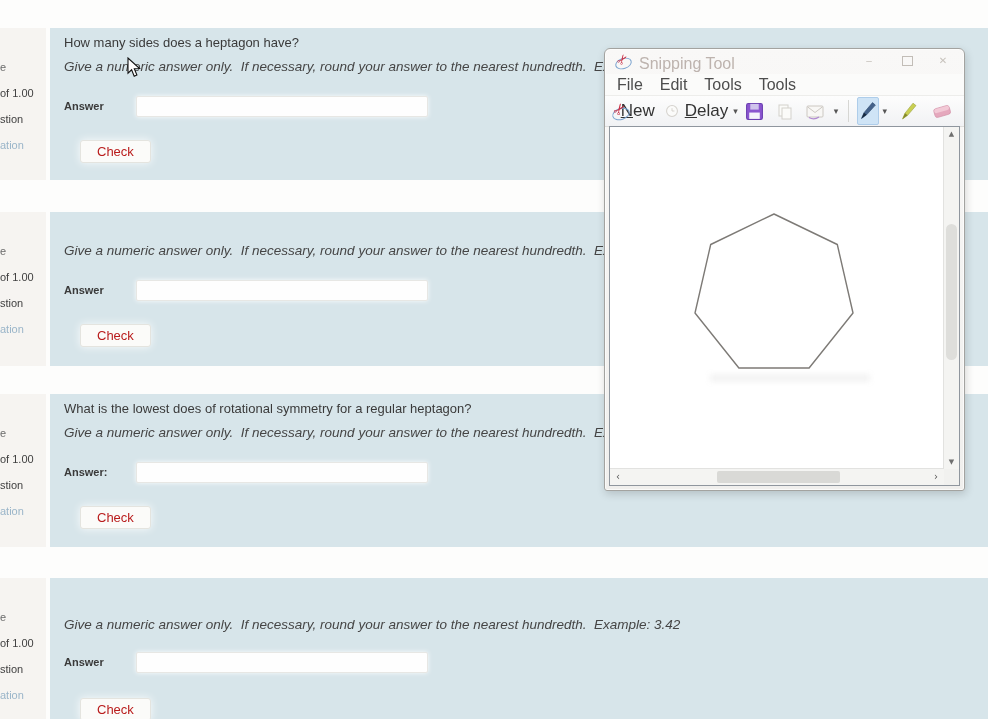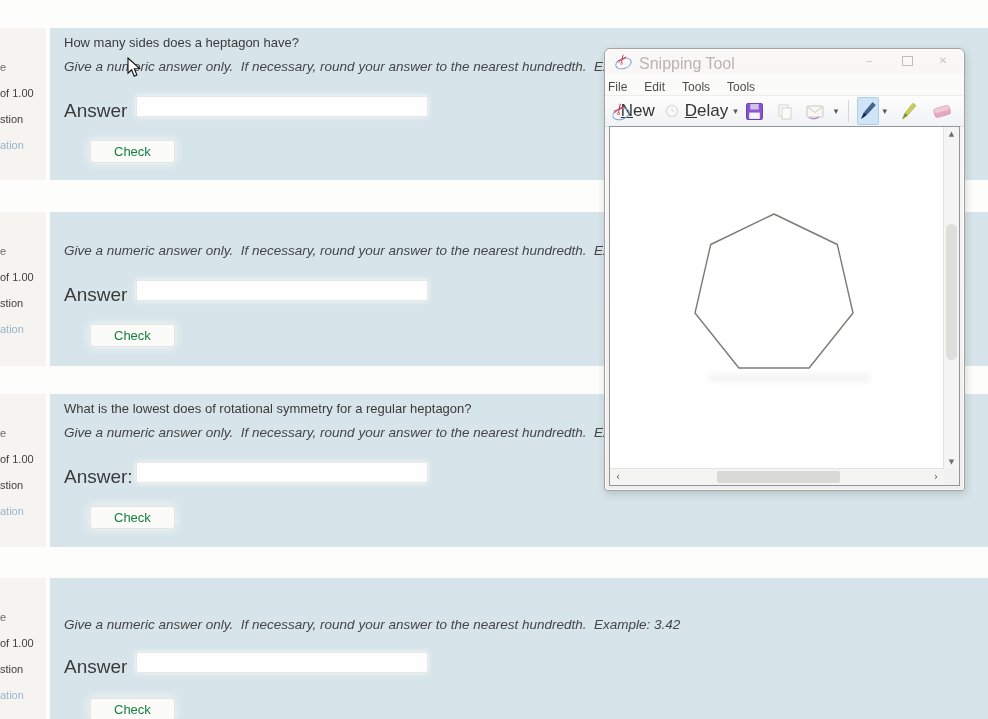--- a/index.html
+++ b/index.html
@@ -17,31 +17,31 @@
   .info-panel{position:absolute;left:0;top:0;bottom:0;width:46px;background:#f6f4f1;}
   .frag{position:absolute;left:0;font-size:11px;color:#555;white-space:nowrap;}
   .frag.f1{top:33px;color:#6a6a6a;}
   .frag.f2{top:59px;color:#3f3f3f;}
   .frag.f3{top:85px;color:#3f3f3f;}
   .frag.f4{top:111px;color:#9ab5c9;}
   .q-block{position:absolute;left:50px;top:0;bottom:0;right:0;background:#d7e5ea;overflow:hidden;}
   .q-prompt{position:absolute;left:14px;top:7px;font-size:13px;color:#3a3a3a;white-space:pre;}
   .q-instr{position:absolute;left:14px;top:31px;font-size:13.5px;font-style:italic;color:#454545;white-space:pre;}
   .answer-row{position:absolute;left:14px;top:68px;height:24px;right:0;}
-  .answer-label{position:absolute;left:0;top:4px;font-size:19px;color:#3a3a3a;}
+  .answer-label{position:absolute;left:0;top:4px;font-size:11px;color:#3a3a3a;font-weight:bold;}
   .answer-input{
     position:absolute;left:72px;top:0;width:282px;height:19px;
     background:#fefefe;border:1px solid #e7e7e4;border-radius:2px;outline:none;
     font-size:13px;color:#333;padding:0 4px;
     box-shadow:0 0 5px rgba(255,255,255,.9);
   }
   .check-btn{
-    position:absolute;left:40px;top:112px;
+    position:absolute;left:30px;top:112px;
     background:#fbfbf9;border:1px solid #e4e4df;border-radius:3px;
-    color:#15803d;font-size:13px;padding:3px 23px;cursor:default;
+    color:#b91c1c;font-size:13px;padding:3px 16px;cursor:default;
     box-shadow:0 0 8px rgba(255,255,255,.85);
     font-family:"Liberation Sans",sans-serif;
   }
   #q4 .q-prompt{top:14px}
   #q4 .q-instr{top:39px}
   #q4 .answer-row{top:74px}
   #q4 .check-btn{top:120px}
   
   #snip-window{
     position:absolute;left:604px;top:48px;width:359px;height:441px;z-index:10;
@@ -52,21 +52,21 @@
   .titlebar{position:relative;height:25px;}
   .app-icon{position:absolute;left:10px;top:4px;width:17px;height:17px;}
   .app-icon .ellipse{position:absolute;left:0;top:5px;width:15px;height:9px;border:1.4px solid #7aa3cf;border-radius:50%;transform:rotate(-18deg);}
   .app-icon .scissor{position:absolute;left:2px;top:0px;font-family:"DejaVu Sans",sans-serif;font-size:13px;color:#cb3046;transform:rotate(-55deg);line-height:1;}
   .title-text{position:absolute;left:34px;top:6px;font-size:16px;color:#bdb3ae;}
   .win-btn{position:absolute;top:4px;width:26px;height:16px;text-align:center;font-size:10px;line-height:16px;color:#c7c2bc;}
   .win-min{right:82px;}
   .win-max{right:44px;}
   .win-max .box{display:block;width:9px;height:8px;border:1px solid #c2bdb7;margin:3px auto 0;}
   .win-close{right:8px;}
-  .menubar{height:21px;background:#fbfbfa;border-bottom:1px solid #ededeb;display:flex;align-items:flex-end;font-size:12px;color:#4d4d4d;}
+  .menubar{height:21px;background:#fbfbfa;border-bottom:1px solid #ededeb;display:flex;align-items:flex-end;padding-left:9px;font-size:16px;color:#4d4d4d;}
   .menu-item{margin-right:11px;padding:1px 3px;}
   .toolbar{height:30px;display:flex;align-items:center;background:linear-gradient(#fdfdfd,#f1f2f4);border-bottom:1px solid #dddddb;padding:0 6px;}
   .tb-label{font-size:17px;color:#333;margin:0 2px;}
   .fl-underline{display:inline-block;}
   .fl-underline::first-letter{text-decoration:underline;}
   .tb-newicon{position:relative;width:20px;height:20px;margin-right:2px;}
   .tb-newicon .ellipse{position:absolute;left:1px;top:7px;width:16px;height:10px;border:1.6px solid #7aa3cf;border-radius:50%;transform:rotate(-18deg);}
   .tb-newicon .scissor{position:absolute;left:3px;top:1px;font-family:"DejaVu Sans",sans-serif;font-size:15px;color:#cb3046;transform:rotate(-55deg);line-height:1;}
   .tb-gap{width:14px;}
   .tb-dd{font-family:"DejaVu Sans",sans-serif;font-size:9px;color:#555;margin:0 3px;}

